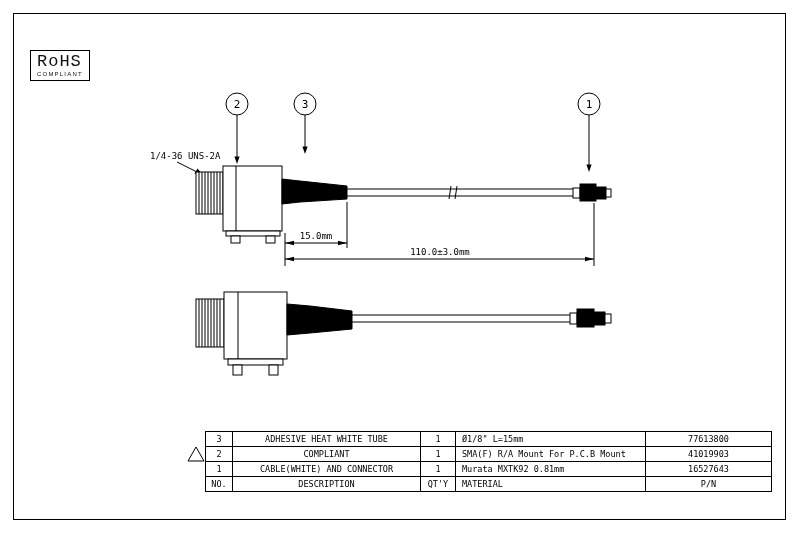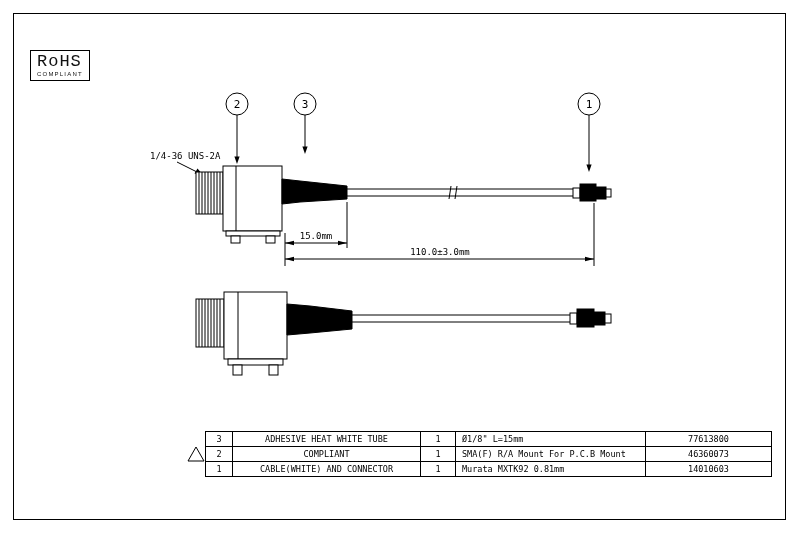--- a/index.html
+++ b/index.html
@@ -185,25 +185,32 @@
       <td>ADHESIVE HEAT WHITE TUBE</td>
       <td>1</td>
       <td class="c-mat">Ø1/8" L=15mm</td>
       <td>77613800</td>
     </tr>
     <tr>
       <td>2</td>
       <td>COMPLIANT</td>
       <td>1</td>
       <td class="c-mat">SMA(F) R/A Mount For P.C.B Mount</td>
-      <td>46360073</td>
+      <td>41019903</td>
     </tr>
     <tr>
       <td>1</td>
       <td>CABLE(WHITE) AND CONNECTOR</td>
       <td>1</td>
       <td class="c-mat">Murata MXTK92 0.81mm</td>
-      <td>14010603</td>
+      <td>16527643</td>
+    </tr>
+    <tr>
+      <td>NO.</td>
+      <td>DESCRIPTION</td>
+      <td>QT'Y</td>
+      <td class="c-mat">MATERIAL</td>
+      <td>P/N</td>
     </tr>
   </tbody>
     </table>
 
 </div>
 
 </body></html>

